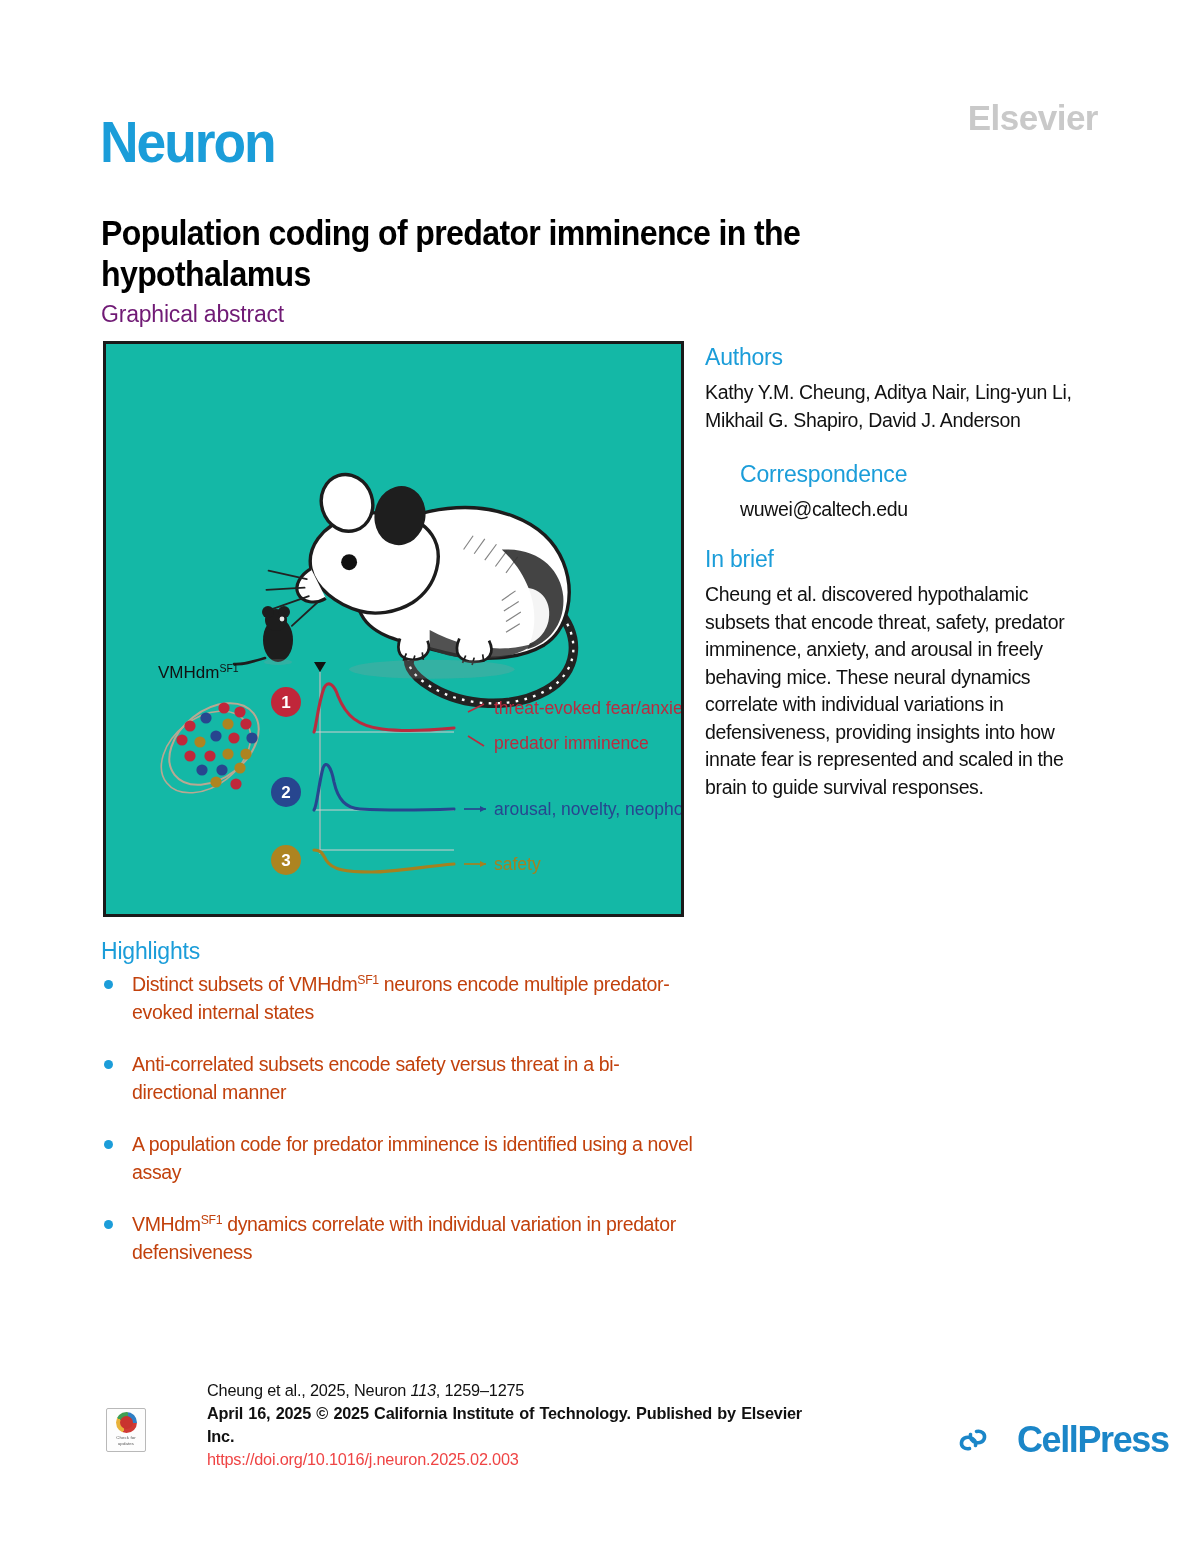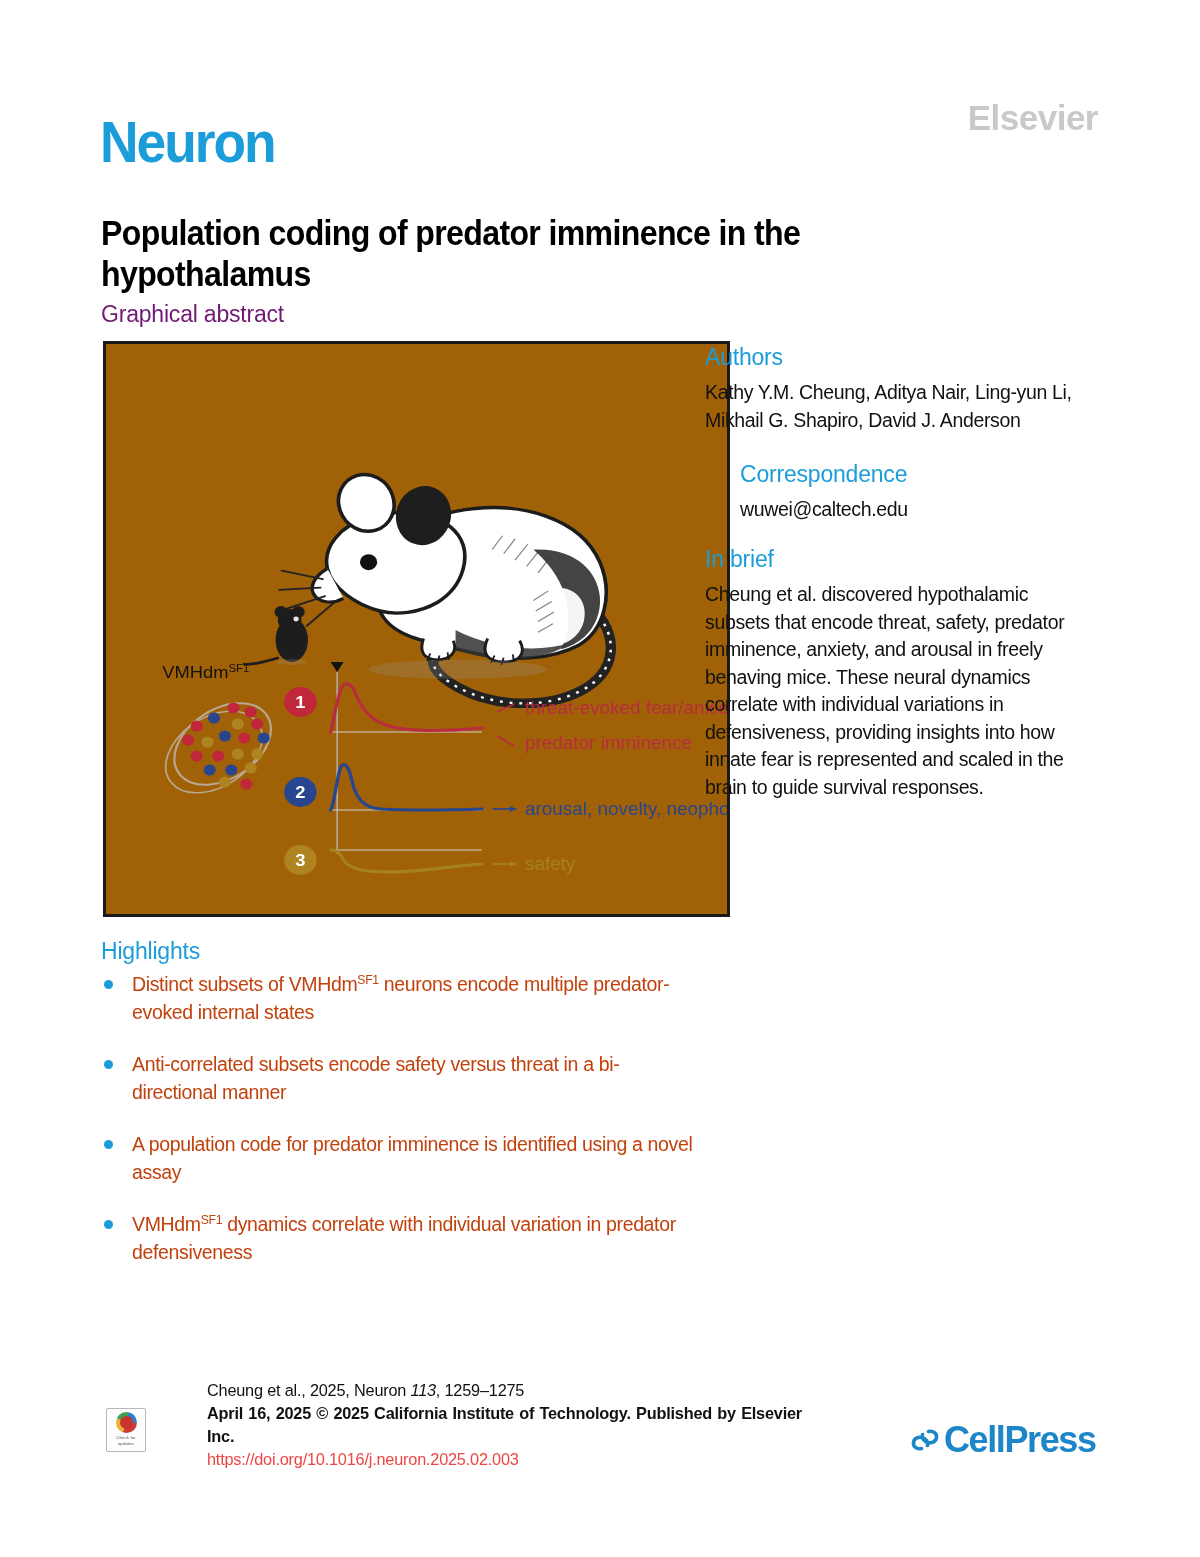--- a/index.html
+++ b/index.html
@@ -72,23 +72,22 @@
     letter-spacing: -0.2px;
   }
 
   .ga-box {
     position: absolute;
     left: 103px;
     top: 341px;
     width: 575px;
     height: 570px;
     border: 3px solid #1a1a1a;
-    background: #a16207;
+    background: #14b8a6;
     overflow: hidden;
-    padding-left: 46px;
   }
 
   .ga-inner { position: absolute; left: 0; top: 0; width: 100%; height: 100%; }
 
   
   .hl-heading {
     position: absolute;
     left: 101px;
     top: 938px;
     font-size: 23px;
@@ -192,25 +191,25 @@
     text-align-last: left;
     font-weight: bold;
   }
   .footer-text .doi {
     color: #ef4444;
   }
   .footer-text i { font-style: italic; }
 
   .cellpress {
     position: absolute;
-    left: 908px;
+    left: 956px;
     top: 1419px;
     display: flex;
     align-items: center;
-    gap: 2px;
+    gap: 27px;
     text-align: right;
   }
   .cellpress .cp-word {
     font-size: 36px;
     font-weight: bold;
     color: #1b86c8;
     letter-spacing: -1.4px;
   }
 </style>
 </head>

